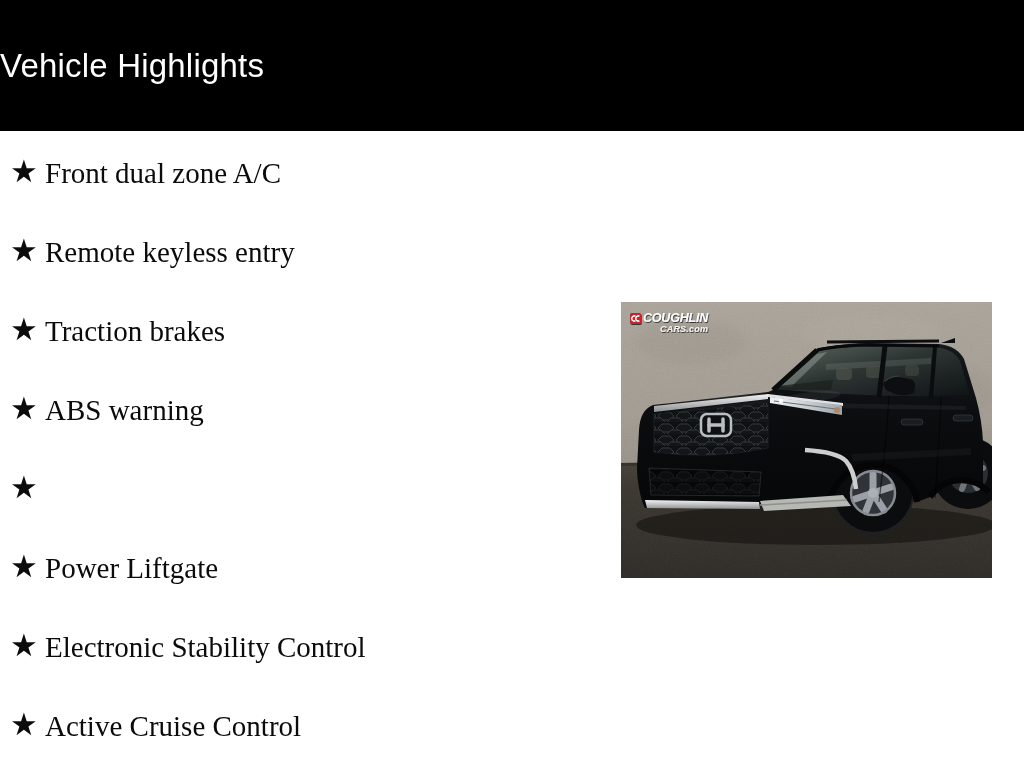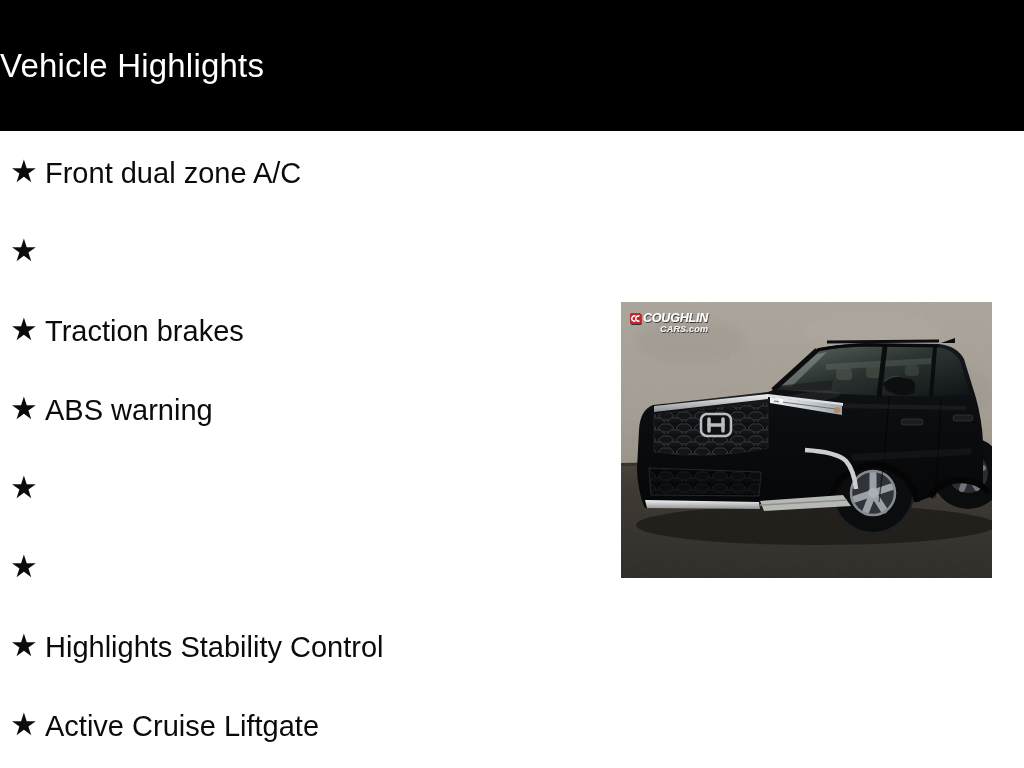--- a/index.html
+++ b/index.html
@@ -23,21 +23,21 @@
   .features ul{list-style:none;margin:0;padding:28px 0 0 10px;}
   .features li{
     display:flex;align-items:flex-start;height:29px;margin-bottom:50px;
     font-size:29px;line-height:29px;color:#0b0b0b;
   }
   .features .star{
     width:35px;flex:0 0 35px;font-family:"DejaVu Sans",sans-serif;
     font-size:31px;line-height:29px;position:relative;top:-2px;color:#0b0b0b;
   }
   .features .label{
-    font-family:Liberation Sans, sans-serif;white-space:nowrap;
+    font-family:Liberation Serif, serif;white-space:nowrap;
   }
   
   .photo{
     position:absolute;left:621px;top:302px;width:371px;height:276px;
     overflow:hidden;
   }
   .photo svg{display:block;}
   .wm1{font-family:"Liberation Sans",sans-serif;font-size:12.5px;font-weight:bold;font-style:italic;fill:#ffffff;letter-spacing:-.2px;}
   .wm2{font-family:"Liberation Sans",sans-serif;font-size:9px;font-weight:bold;font-style:italic;fill:#f4f2ee;letter-spacing:.2px;}
 </style>
@@ -49,42 +49,44 @@
 </div>
 
 <div class="features">
   <ul>
     <li>
       <span class="star">★</span>
       <span class="label">Front dual zone A/C</span>
     </li>
     <li>
       <span class="star">★</span>
+      <span class="label">Remote keyless entry</span>
     </li>
     <li>
       <span class="star">★</span>
       <span class="label">Traction brakes</span>
     </li>
     <li>
       <span class="star">★</span>
       <span class="label">ABS warning</span>
     </li>
     <li>
       <span class="star">★</span>
     </li>
     <li>
       <span class="star">★</span>
-    </li>
-    <li>
-      <span class="star">★</span>
-      <span class="label">Highlights Stability Control</span>
-    </li>
-    <li>
-      <span class="star">★</span>
-      <span class="label">Active Cruise Liftgate</span>
+      <span class="label">Power Liftgate</span>
+    </li>
+    <li>
+      <span class="star">★</span>
+      <span class="label">Electronic Stability Control</span>
+    </li>
+    <li>
+      <span class="star">★</span>
+      <span class="label">Active Cruise Control</span>
     </li>
   </ul>
 </div>
 
 <div class="photo">
   <svg width="371" height="276" viewBox="0 0 371 276">
     <defs>
       <linearGradient id="wallG" x1="0" y1="0" x2="0" y2="1">
         <stop offset="0" stop-color="#aaa399"></stop>
         <stop offset="0.7" stop-color="#a29b91"></stop>

